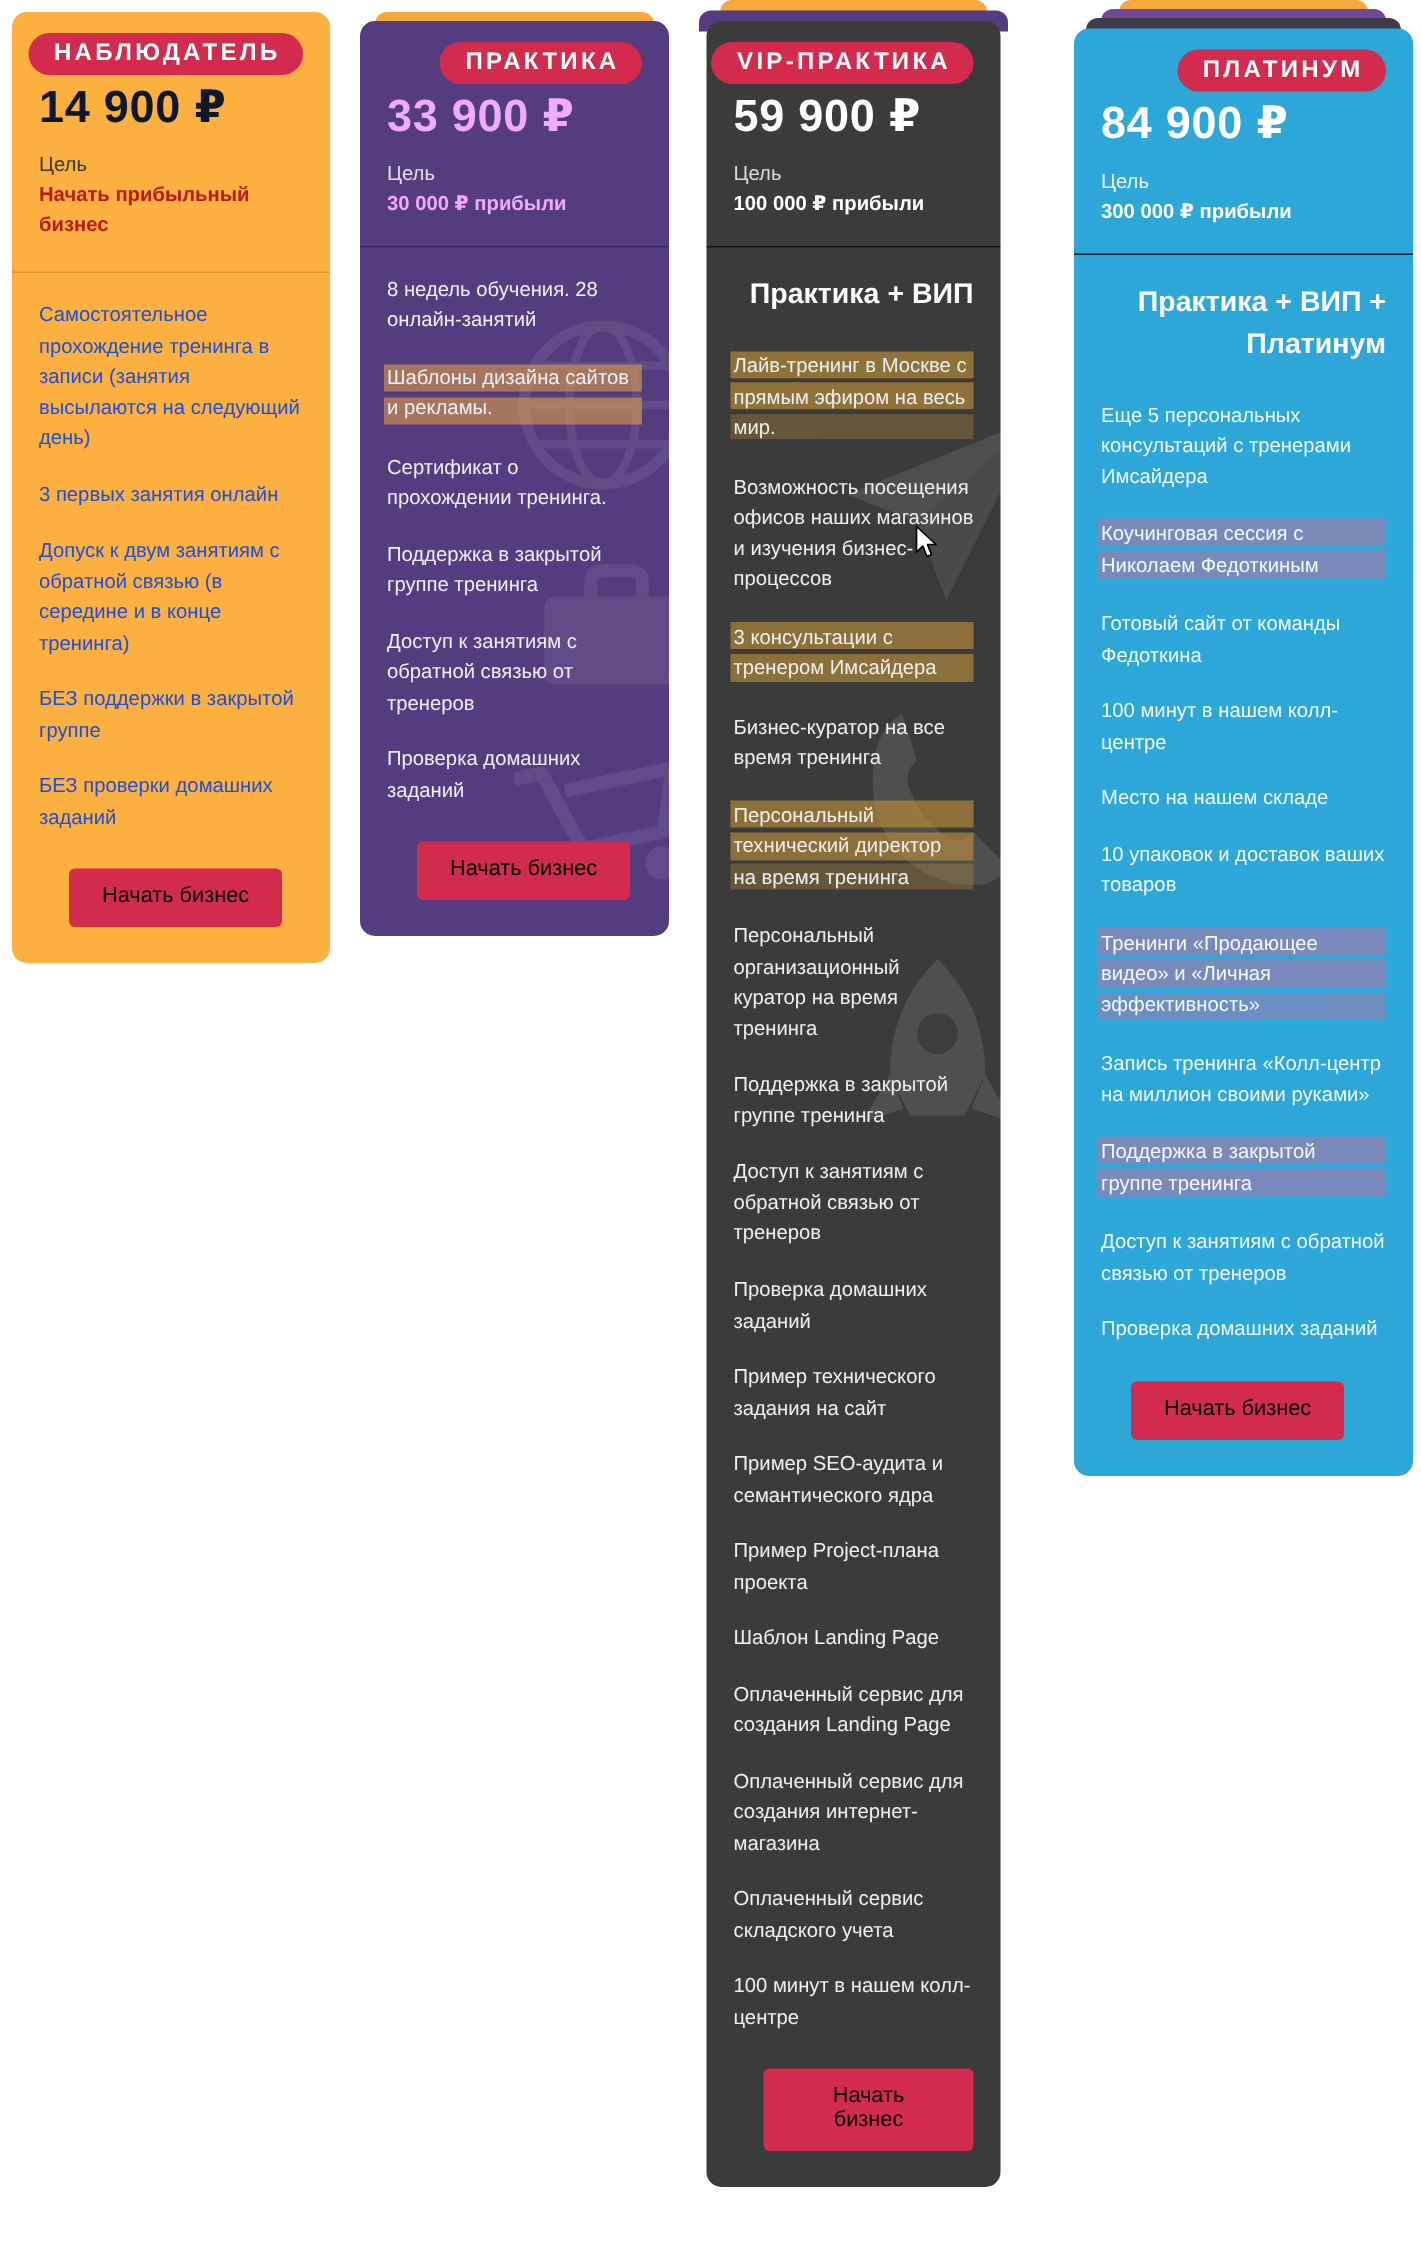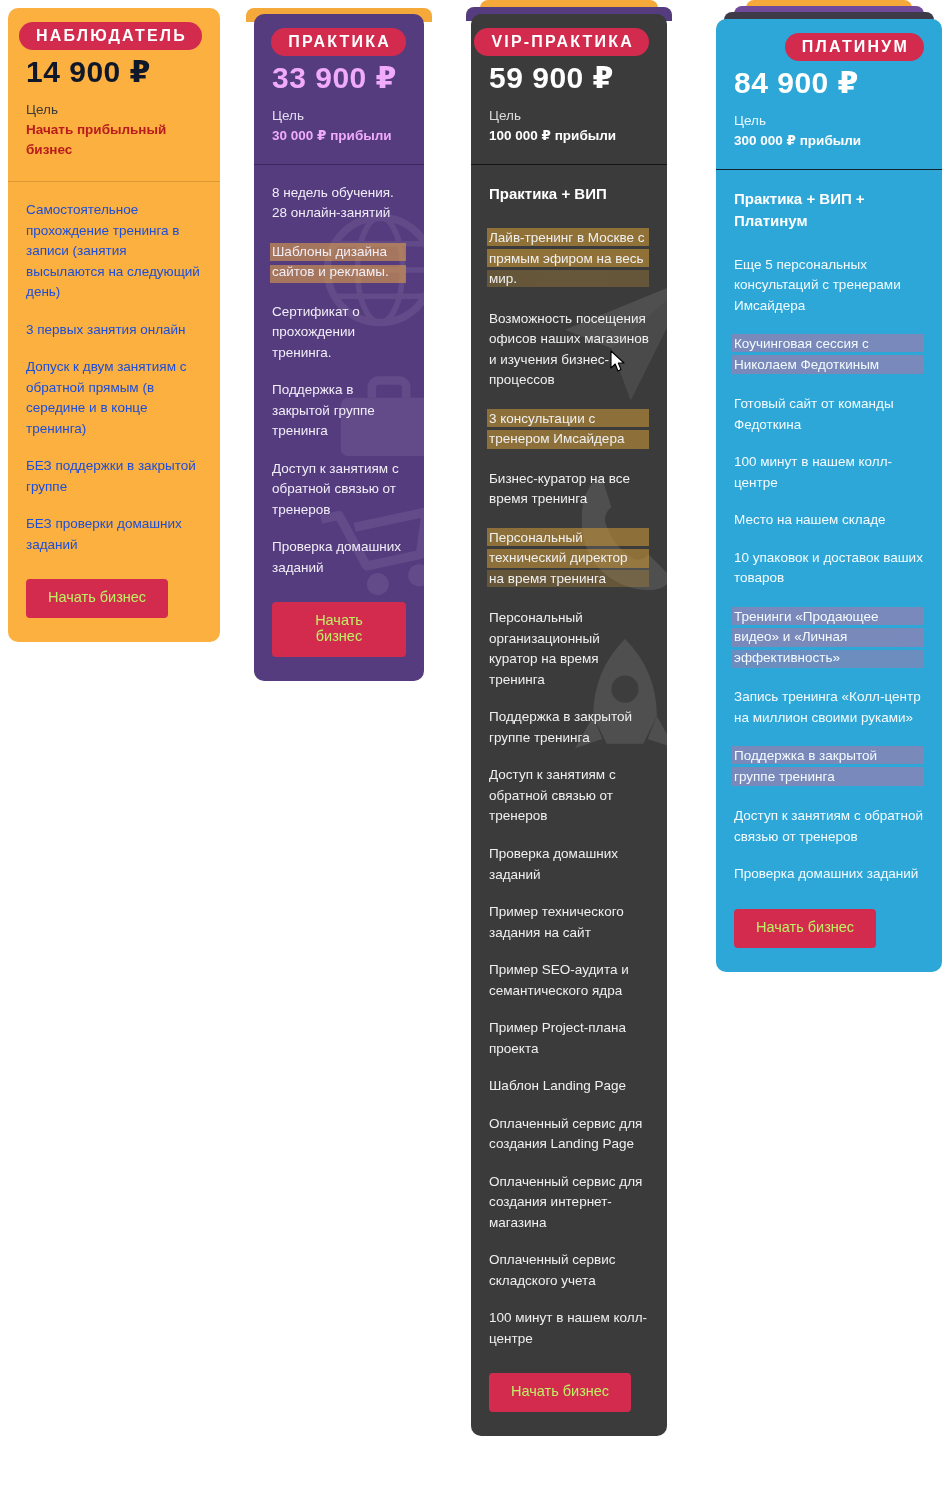--- a/index.html
+++ b/index.html
@@ -98,68 +98,70 @@
     width: 100%;
   }
 
   
   .card-features {
     padding: 18px 18px 24px 18px;
     position: relative;
     z-index: 2;
   }
   .features-title {
-    font-size: 15px;
+    font-size: 19px;
     font-weight: bold;
     line-height: 1.5;
     margin-bottom: 22px;
+    text-align: right;
   }
   .feature {
     font-size: 13.5px;
     line-height: 1.52;
     margin-bottom: 17px;
     position: relative;
     display: block;
   }
   .feature:last-of-type { margin-bottom: 20px; }
 
   
   .feature.hl {
     background-repeat: no-repeat;
     padding: 1px 4px 2px 2px;
     margin-left: -2px;
   }
 
   .cta {
     display: inline-block;
     background: #d32b4e;
-    color: #bef264;
+    color: #000000;
     border: none;
     border-radius: 4px;
     font-family: inherit;
     font-size: 14.5px;
     padding: 11px 22px 12px 22px;
     cursor: pointer;
     line-height: 1.1;
     margin-top: 4px;
+    margin-left: 20px;
   }
 
   
   #card-observer { left: 8px; width: 212px; }
   #card-observer .card-body { background: #fbb040; }
   #card-observer .badge-row { justify-content: flex-end; }
   #card-observer .price { color: #0f172a; }
   #card-observer .goal-label { color: #3a3a3a; }
   #card-observer .goal-value { color: #b91c1c; }
   #card-observer .divider { background: rgba(160,110,30,0.35); }
   #card-observer .feature { color: #1d4ed8; }
   #card-observer .card-head { padding-bottom: 22px; }
 
   
-  #card-practice { left: 254px; width: 170px; }
+  #card-practice { left: 240px; width: 206px; }
   #card-practice .card-body { background: #553c7e; }
   #card-practice .price,
   #card-practice .goal-value { color: #f0abfc; }
   #card-practice .goal-label { color: #e4dcf0; }
   #card-practice .divider { background: rgba(20,10,40,0.40); }
   #card-practice .feature { color: #f2eef8; }
   #card-practice .deck-layer { background: #f5a93a; }
 
   
   #card-vip { left: 471px; width: 196px; }
@@ -209,21 +211,21 @@
           <span class="badge">НАБЛЮДАТЕЛЬ</span>
         </div>
         <div class="price">14 900 ₽</div>
         <div class="goal-label">Цель</div>
         <div class="goal-value">Начать прибыльный бизнес</div>
       </div>
       <div class="divider"></div>
       <div class="card-features">
         <span class="feature">Самостоятельное прохождение тренинга в записи (занятия высылаются на следующий день)</span>
         <span class="feature">3 первых занятия онлайн</span>
-        <span class="feature">Допуск к двум занятиям с обратной прямым (в середине и в конце тренинга)</span>
+        <span class="feature">Допуск к двум занятиям с обратной связью (в середине и в конце тренинга)</span>
         <span class="feature">БЕЗ поддержки в закрытой группе</span>
         <span class="feature">БЕЗ проверки домашних заданий</span>
         <button class="cta">Начать бизнес</button>
       </div>
     </div>
   </div>
 
   <div class="card" id="card-practice" style="top:8px;">
     <div class="deck">
       <div class="deck-layer" style="background:#f5a93a; width:186px; height:14px; top:0;"></div>

